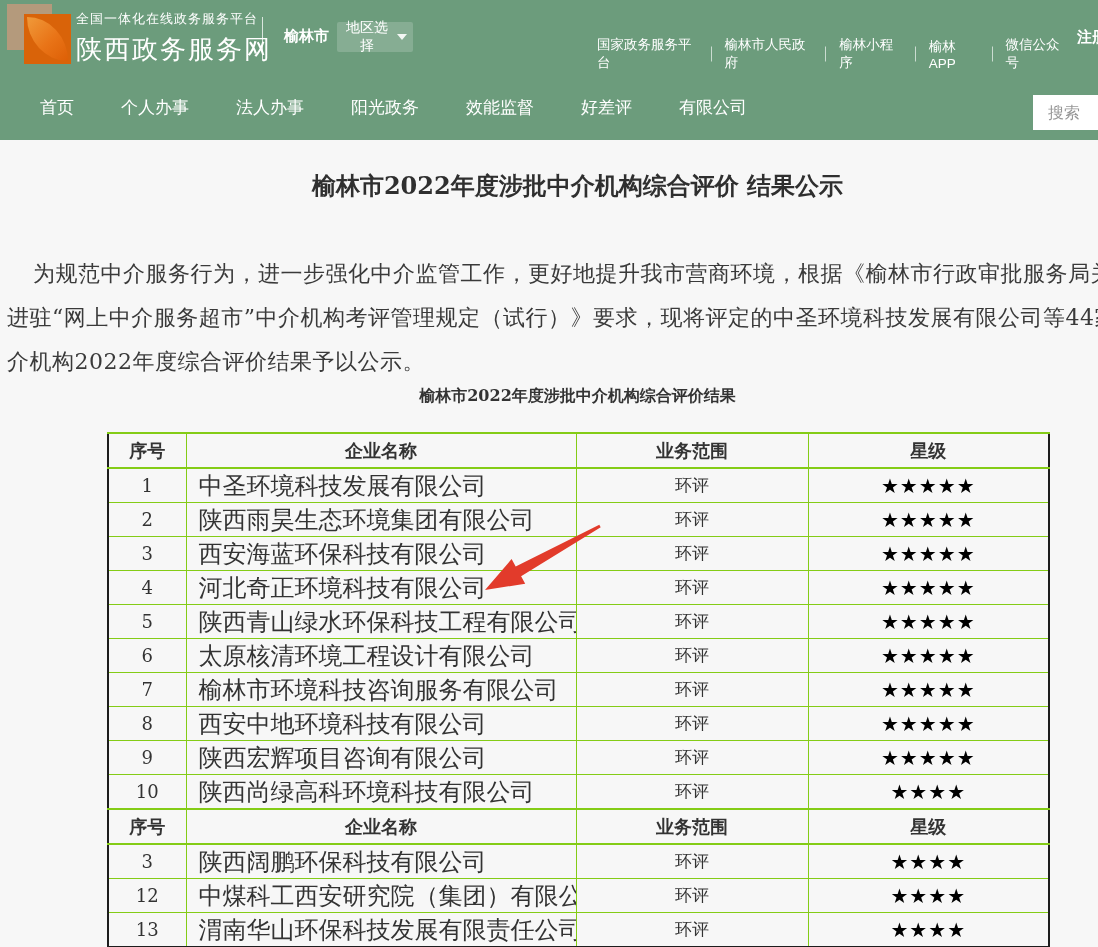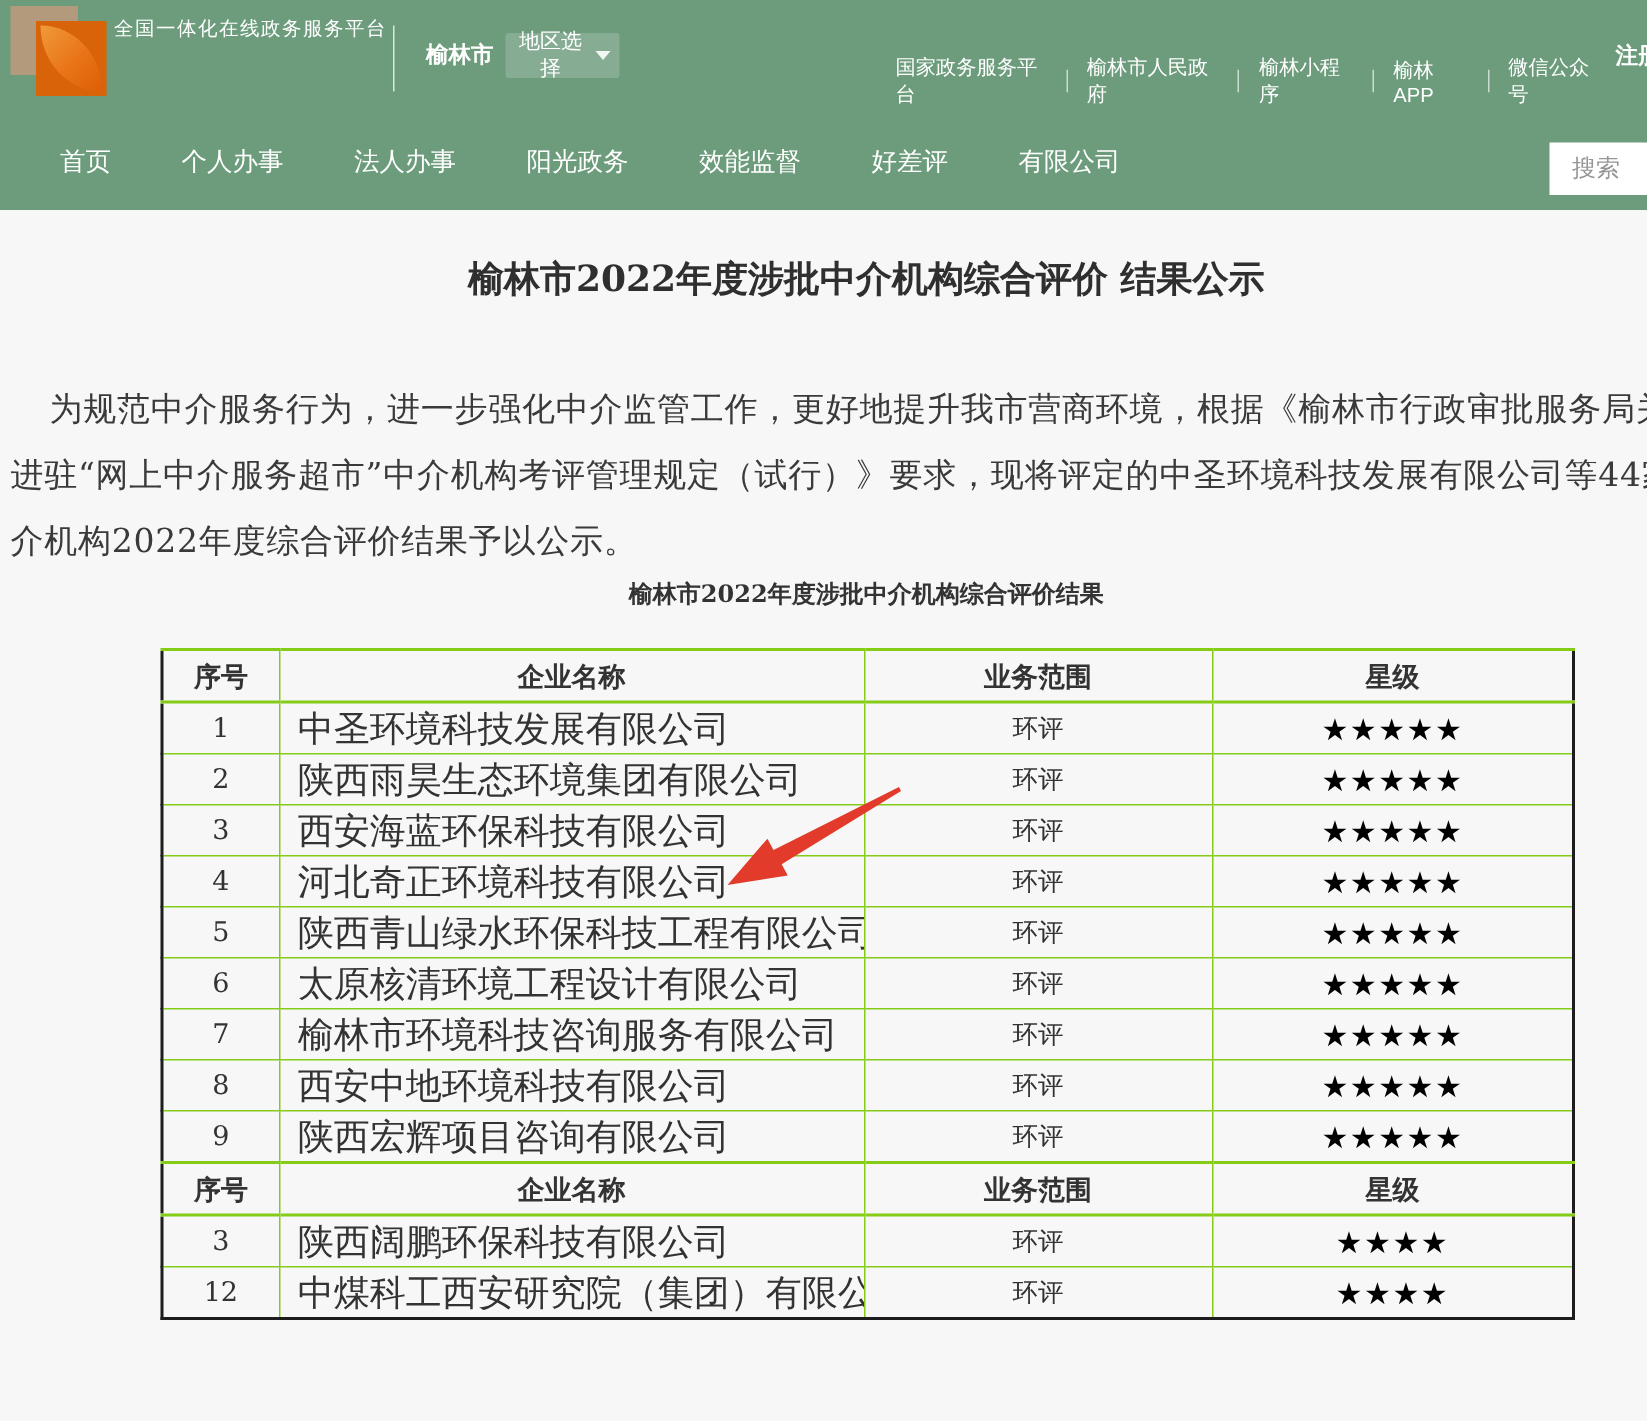--- a/index.html
+++ b/index.html
@@ -67,20 +67,21 @@
 
 <div class="topbar">
   <div class="logo">
     <div class="logo-back"></div>
     <div class="logo-front">
       <div class="logo-leaf"></div>
     </div>
   </div>
   <div class="brand">
     <div class="brand-tagline">全国一体化在线政务服务平台</div>
+    <div class="brand-name">陕西政务服务网</div>
   </div>
   <div class="vdivider"></div>
   <div class="city">榆林市</div>
   <button class="region-btn">
     <span>地区选择</span>
     <span class="caret"></span>
   </button>
   <ul class="quick-links">
 
       <li>国家政务服务平台</li>
@@ -189,37 +190,49 @@
           <td class="name">西安中地环境科技有限公司</td>
           <td class="scope">环评</td>
           <td class="stars">★★★★★</td>
         </tr>
         <tr>
           <td class="no">9</td>
           <td class="name">陕西宏辉项目咨询有限公司</td>
           <td class="scope">环评</td>
           <td class="stars">★★★★★</td>
         </tr>
+        <tr>
+          <td class="no">10</td>
+          <td class="name">陕西尚绿高科环境科技有限公司</td>
+          <td class="scope">环评</td>
+          <td class="stars">★★★★</td>
+        </tr>
         <tr class="head-row">
           <th>序号</th>
           <th>企业名称</th>
           <th>业务范围</th>
           <th>星级</th>
         </tr>
         <tr>
           <td class="no">3</td>
           <td class="name">陕西阔鹏环保科技有限公司</td>
           <td class="scope">环评</td>
           <td class="stars">★★★★</td>
         </tr>
         <tr>
           <td class="no">12</td>
           <td class="name">中煤科工西安研究院（集团）有限公司</td>
           <td class="scope">环评</td>
           <td class="stars">★★★★</td>
         </tr>
+        <tr>
+          <td class="no">13</td>
+          <td class="name">渭南华山环保科技发展有限责任公司</td>
+          <td class="scope">环评</td>
+          <td class="stars">★★★★</td>
+        </tr>
       </tbody>
   </table>
 
   <svg class="arrow-overlay" viewBox="0 0 200 115" xmlns="http://www.w3.org/2000/svg">
     <polygon points="159.3,24.7 75.7,66.6 71.6,59.1 45,90 85.2,83.7 81.1,76.2 160.7,27.3" fill="#e23b2b"></polygon>
   </svg>
 </div>
 
 </body></html>

